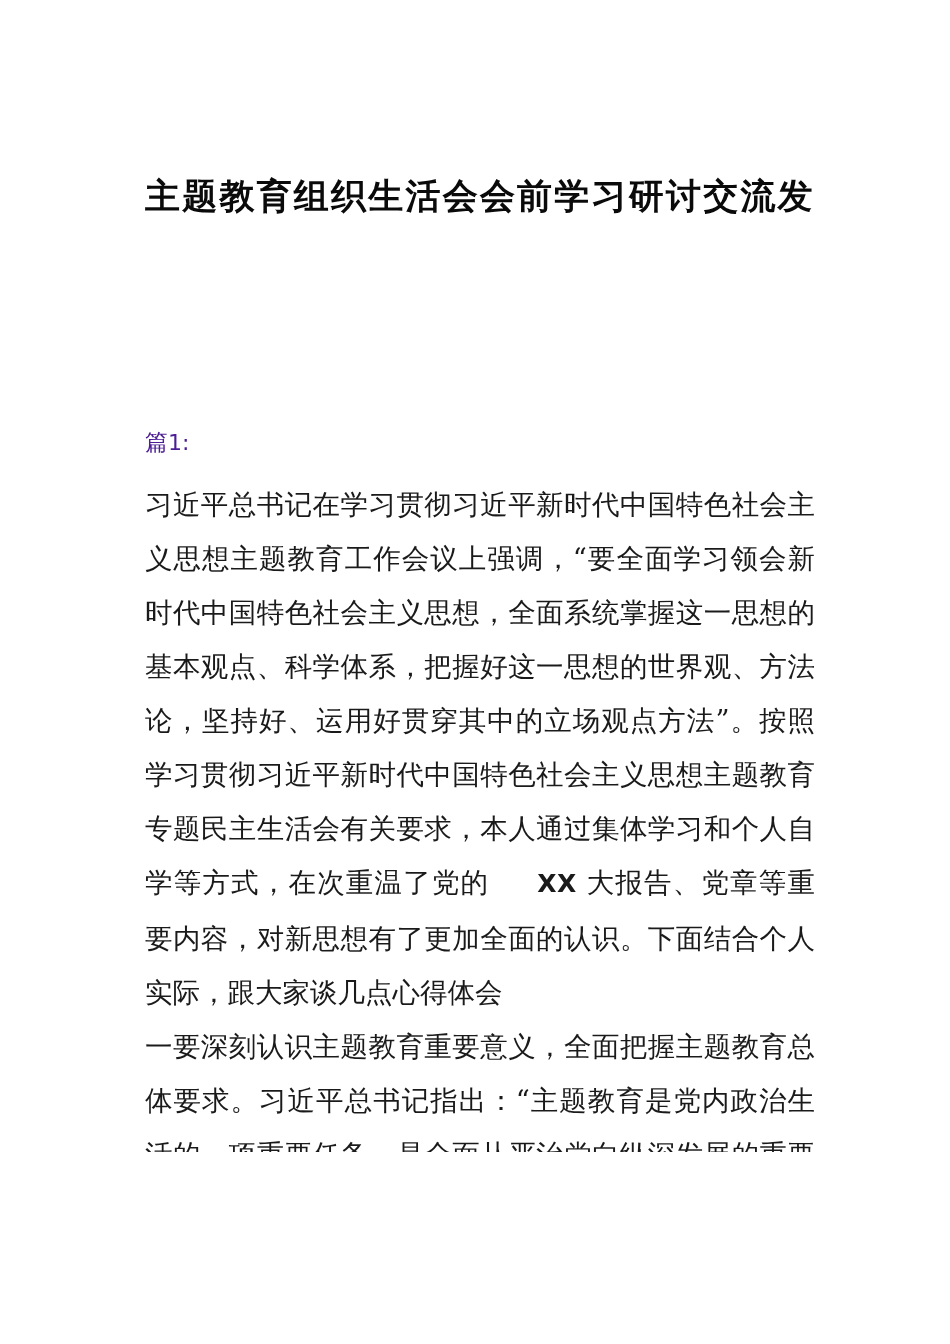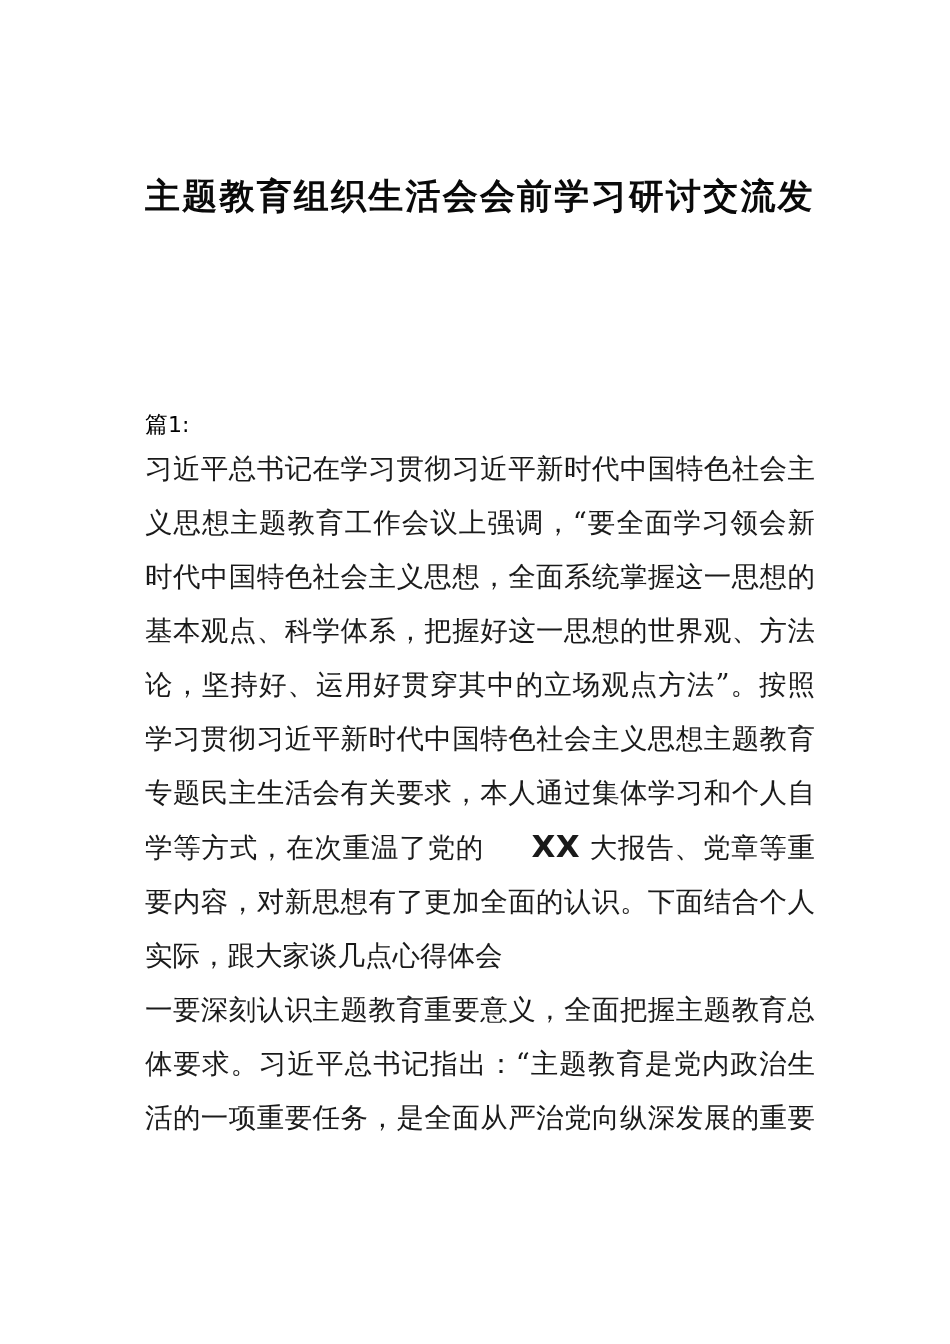--- a/index.html
+++ b/index.html
@@ -51,22 +51,22 @@
   .body-block {
     position: absolute;
     left: 145px;
     top: 408px;
     width: 670px;
   }
 
   .section-label {
     font-family: "DejaVu Serif", "Liberation Serif", serif;
     font-size: 23px;
-    line-height: 32px;
-    color: #000000;
+    line-height: 68px;
+    color: #4c1d95;
     white-space: nowrap;
   }
 
   .section-label .label-num {
     font-family: "DejaVu Sans", "Liberation Sans", sans-serif;
     font-size: 22px;
   }
 
   .para {
     font-size: 27.5px;
@@ -75,21 +75,21 @@
     text-align-last: left;
     text-justify: inter-character;
     color: #1a1a1a;
     margin: 0;
     letter-spacing: 0;
   }
 
   .para b.latin-bold {
     font-family: "DejaVu Sans", "Liberation Sans", sans-serif;
     font-weight: bold;
-    font-size: 31px;
+    font-size: 25px;
     letter-spacing: 0.5px;
     margin-left: 38px;
   }
 </style>
 </head>
 <body>
 
 <div class="page">
 
   <div class="doc-title">

